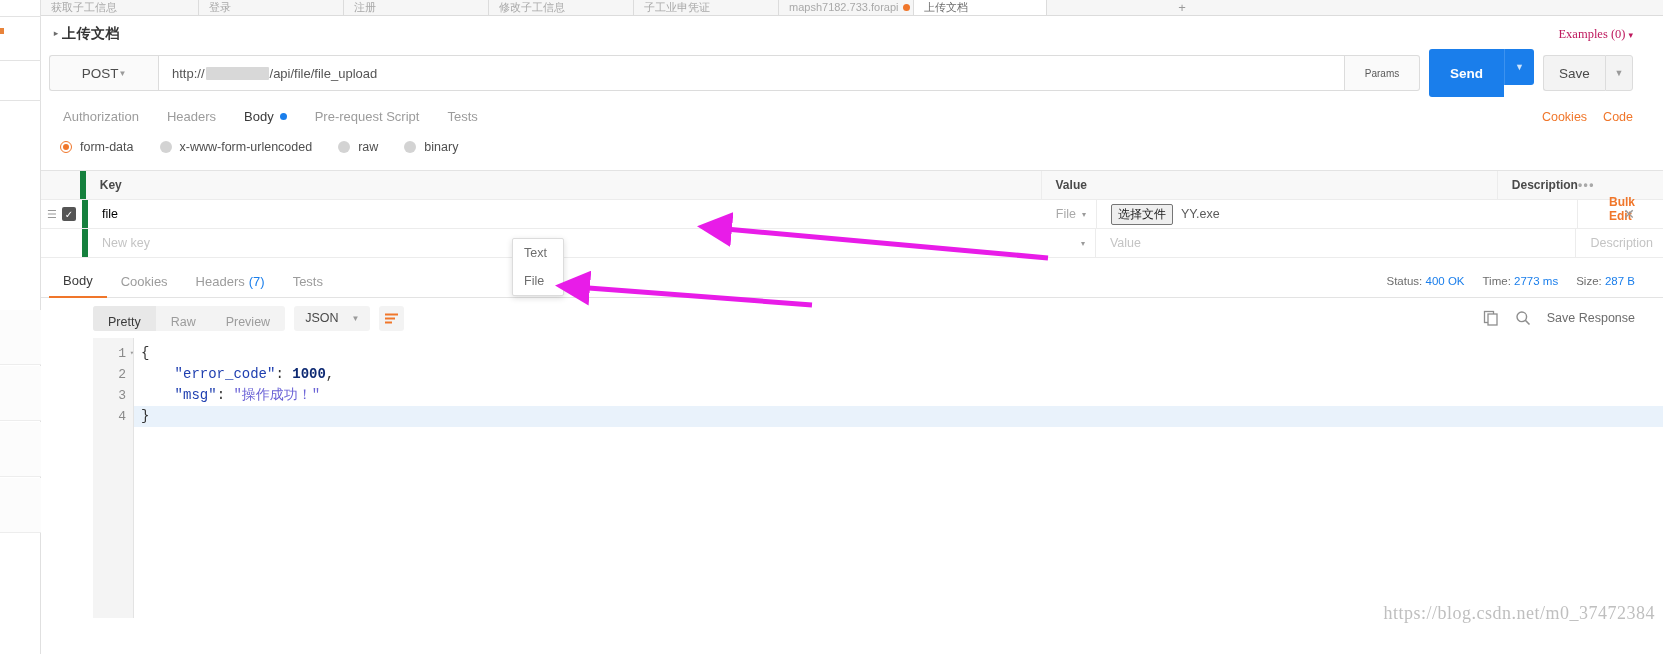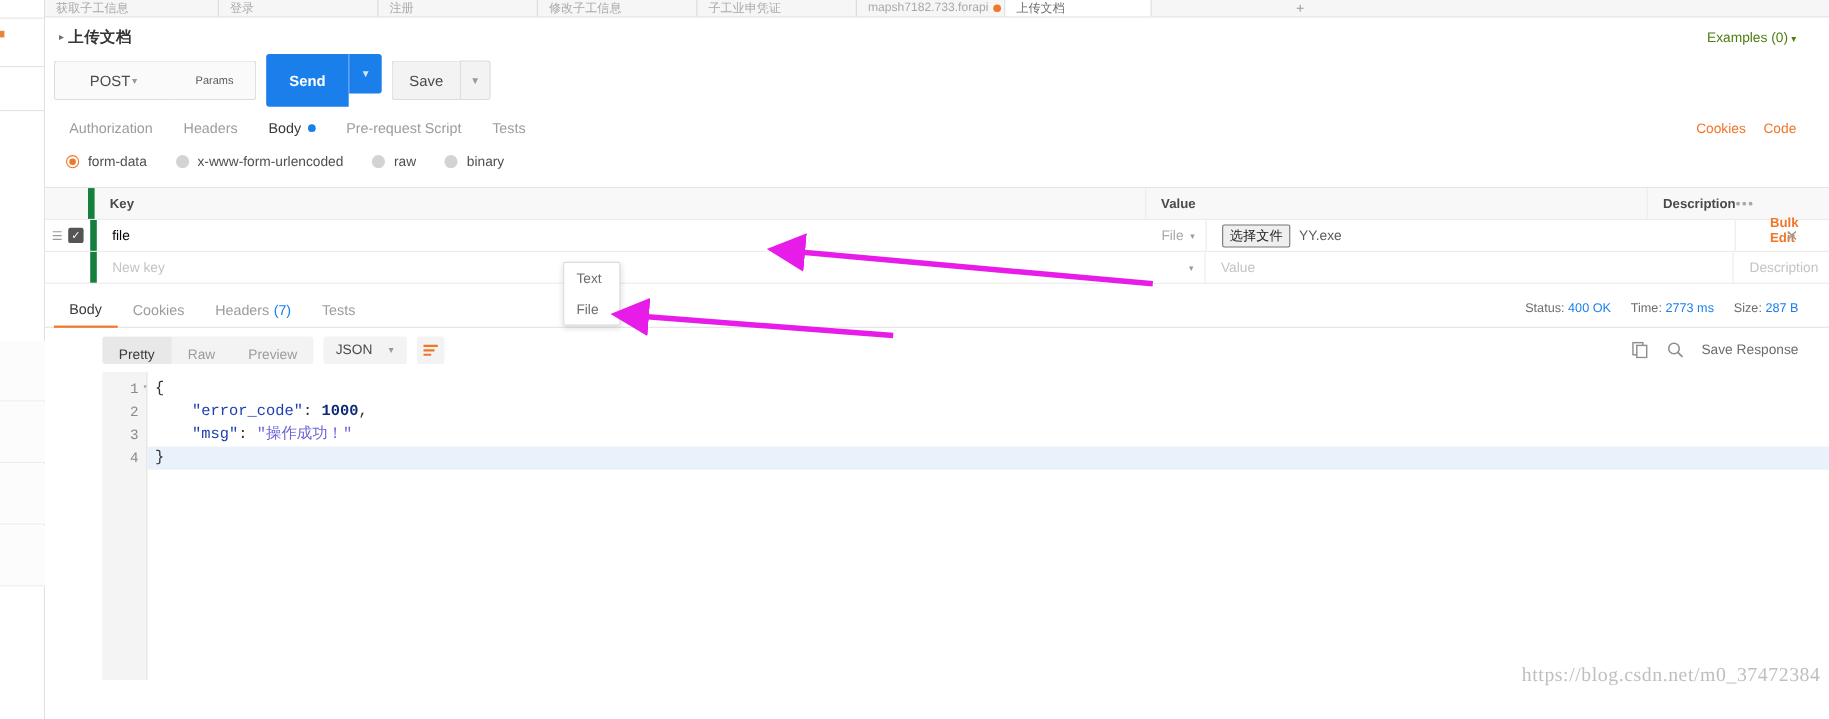--- a/index.html
+++ b/index.html
@@ -46,21 +46,21 @@
     position: relative; height: 35px; width: 100%;
     display: flex; align-items: center; padding-left: 9px;
   }
   #collapse-caret {
     width: 12px; color: #6d6d6d; font-size: 9px; line-height: 1;
     display: flex; align-items: center; justify-content: center;
   }
   #doc-title { font-size: 14px; font-weight: bold; color: #353535; letter-spacing: .5px; }
   #examples-link {
     position: absolute; right: 30px; top: 11px;
-    font-size: 12.5px; color: #4d7c0f; cursor: pointer; white-space: nowrap;
+    font-size: 12.5px; color: #be185d; cursor: pointer; white-space: nowrap; font-family: Liberation Serif, serif;
   }
   #examples-caret { font-size: 9px; margin-left: 3px; }
 
   
   #url-row {
     display: flex; align-items: center; padding: 0 30px 0 8px; height: 44px;
   }
   #method-select {
     width: 109px; height: 36px; border: 1px solid #dcdcdc; border-right: none;
     border-radius: 3px 0 0 3px; background: #fafafa;
@@ -298,20 +298,25 @@
     <div id="doc-title">上传文档</div>
     <div id="examples-link">
       <span>Examples (0)</span><span id="examples-caret">▾</span>
     </div>
   </div>
 
   <div id="url-row">
     <div id="method-select">
       <span>POST</span>
       <span class="caret-down">▼</span>
+    </div>
+    <div id="url-field">
+      <span>http://</span>
+        <span id="url-redact"></span>
+        <span>/api/file/file_upload</span>
     </div>
     <div id="params-btn">Params</div>
     <div id="send-group">
       <div id="send-btn">Send</div>
       <div id="send-caret">▼</div>
     </div>
     <div id="save-group">
       <div id="save-btn">Save</div>
       <div id="save-caret">▼</div>
     </div>

